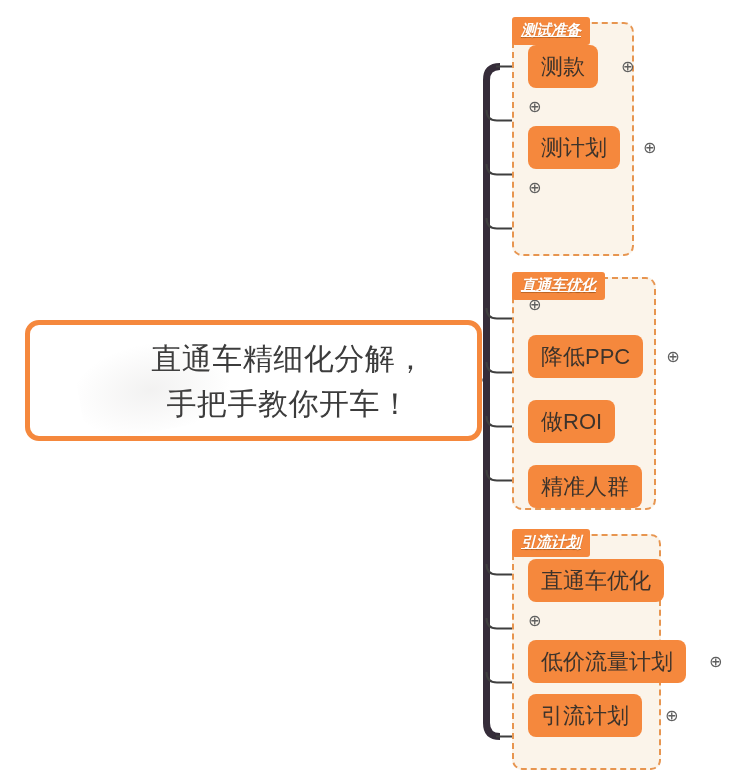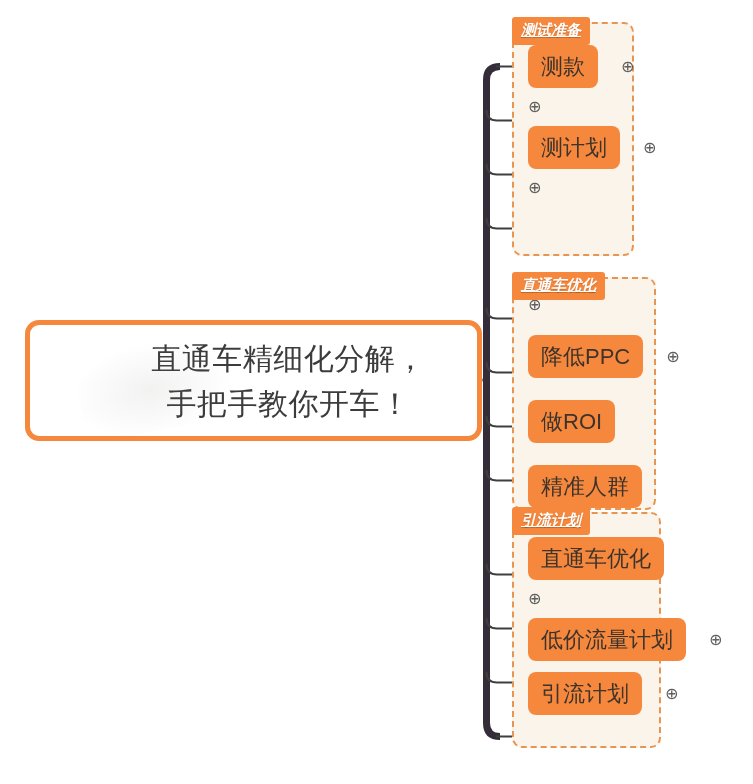--- a/index.html
+++ b/index.html
@@ -26,21 +26,21 @@
 
   
   .group {
     position:absolute; box-sizing:border-box;
     background:#FBF4EA; border:2px dashed #E79550; border-radius:10px;
     display:flex; flex-direction:column; align-items:flex-start;
     gap:11px; padding-left:14px;
   }
   .group-1 { left:512px; top:22px;  width:122px; height:234px; padding-top:21px; }
   .group-2 { left:512px; top:277px; width:144px; height:233px; padding-top:18px;justify-content:space-between; }
-  .group-3 { left:512px; top:512px; width:149px; height:236px; padding-top:23px; }
+  .group-3 { left:512px; top:534px; width:149px; height:236px; padding-top:23px; }
 
   .group-label {
     position:absolute; top:-7px; left:-2px;
     background:#F5883D; color:#ffffff;
     font-style:italic; font-weight:bold; font-size:15px;
     padding:4px 9px 5px; border-radius:3px; white-space:nowrap;
     text-shadow:0 1px 1px rgba(120,60,10,0.35);
     text-decoration:underline;
   }
 

